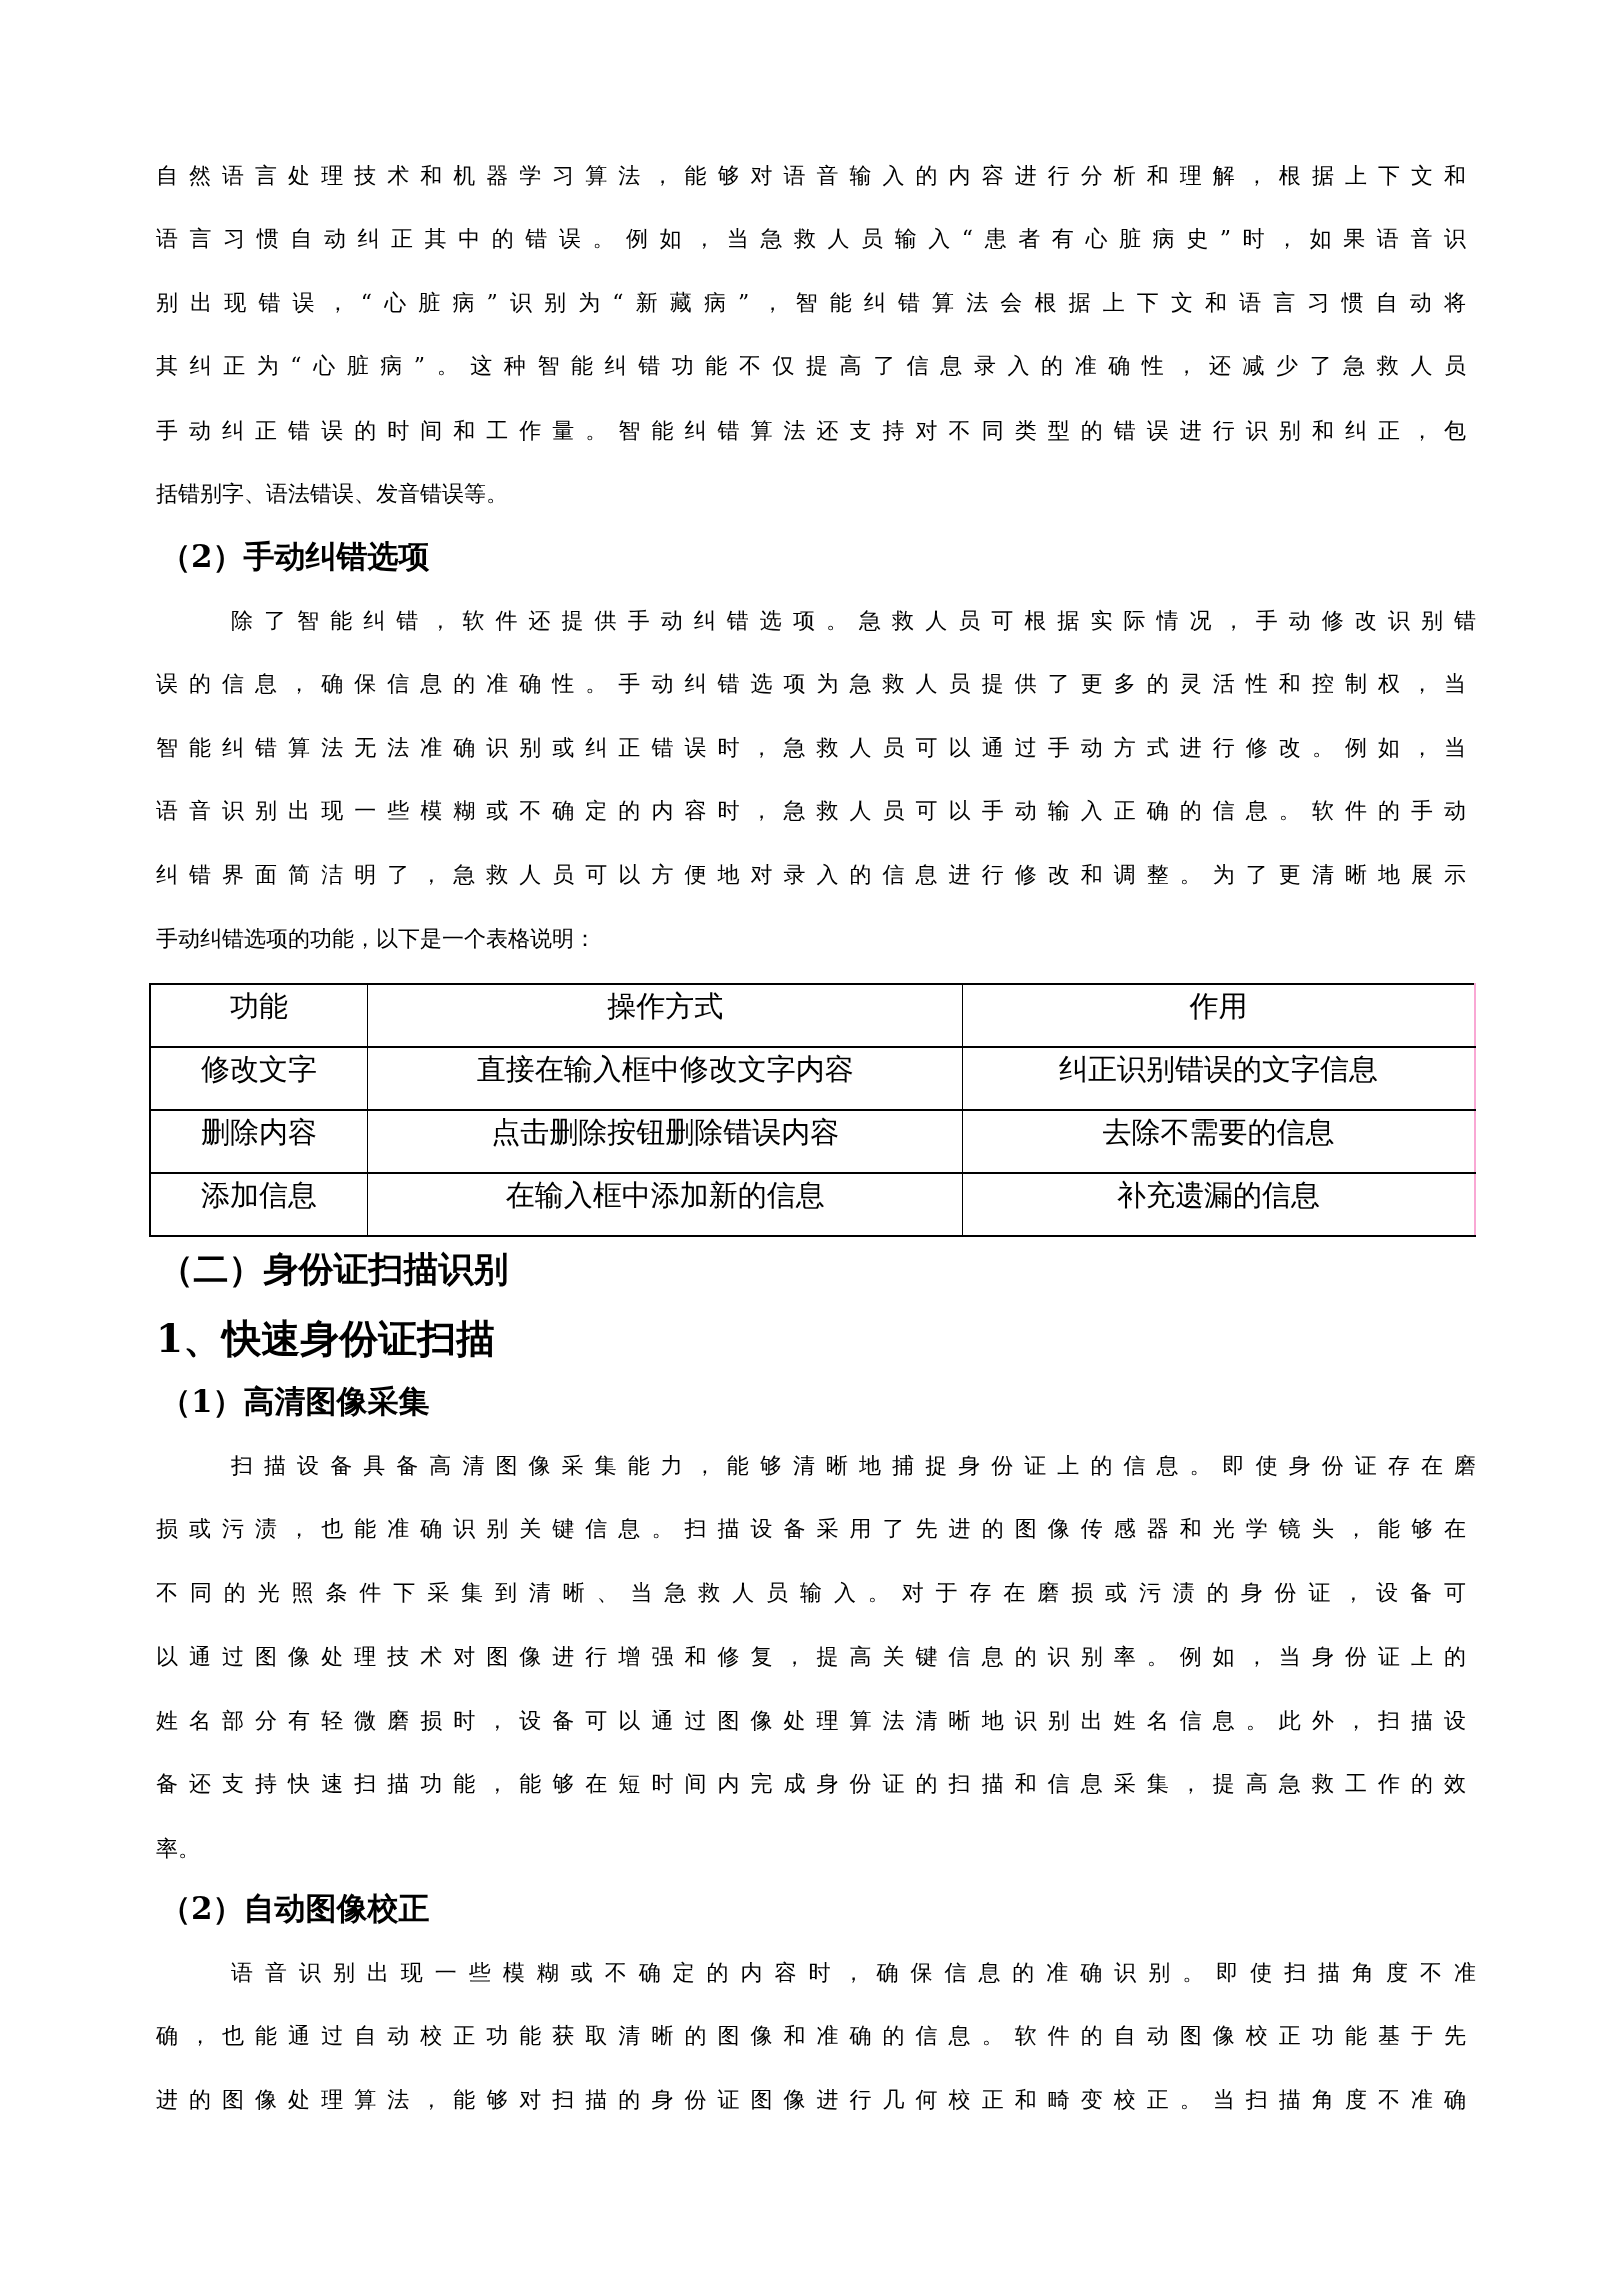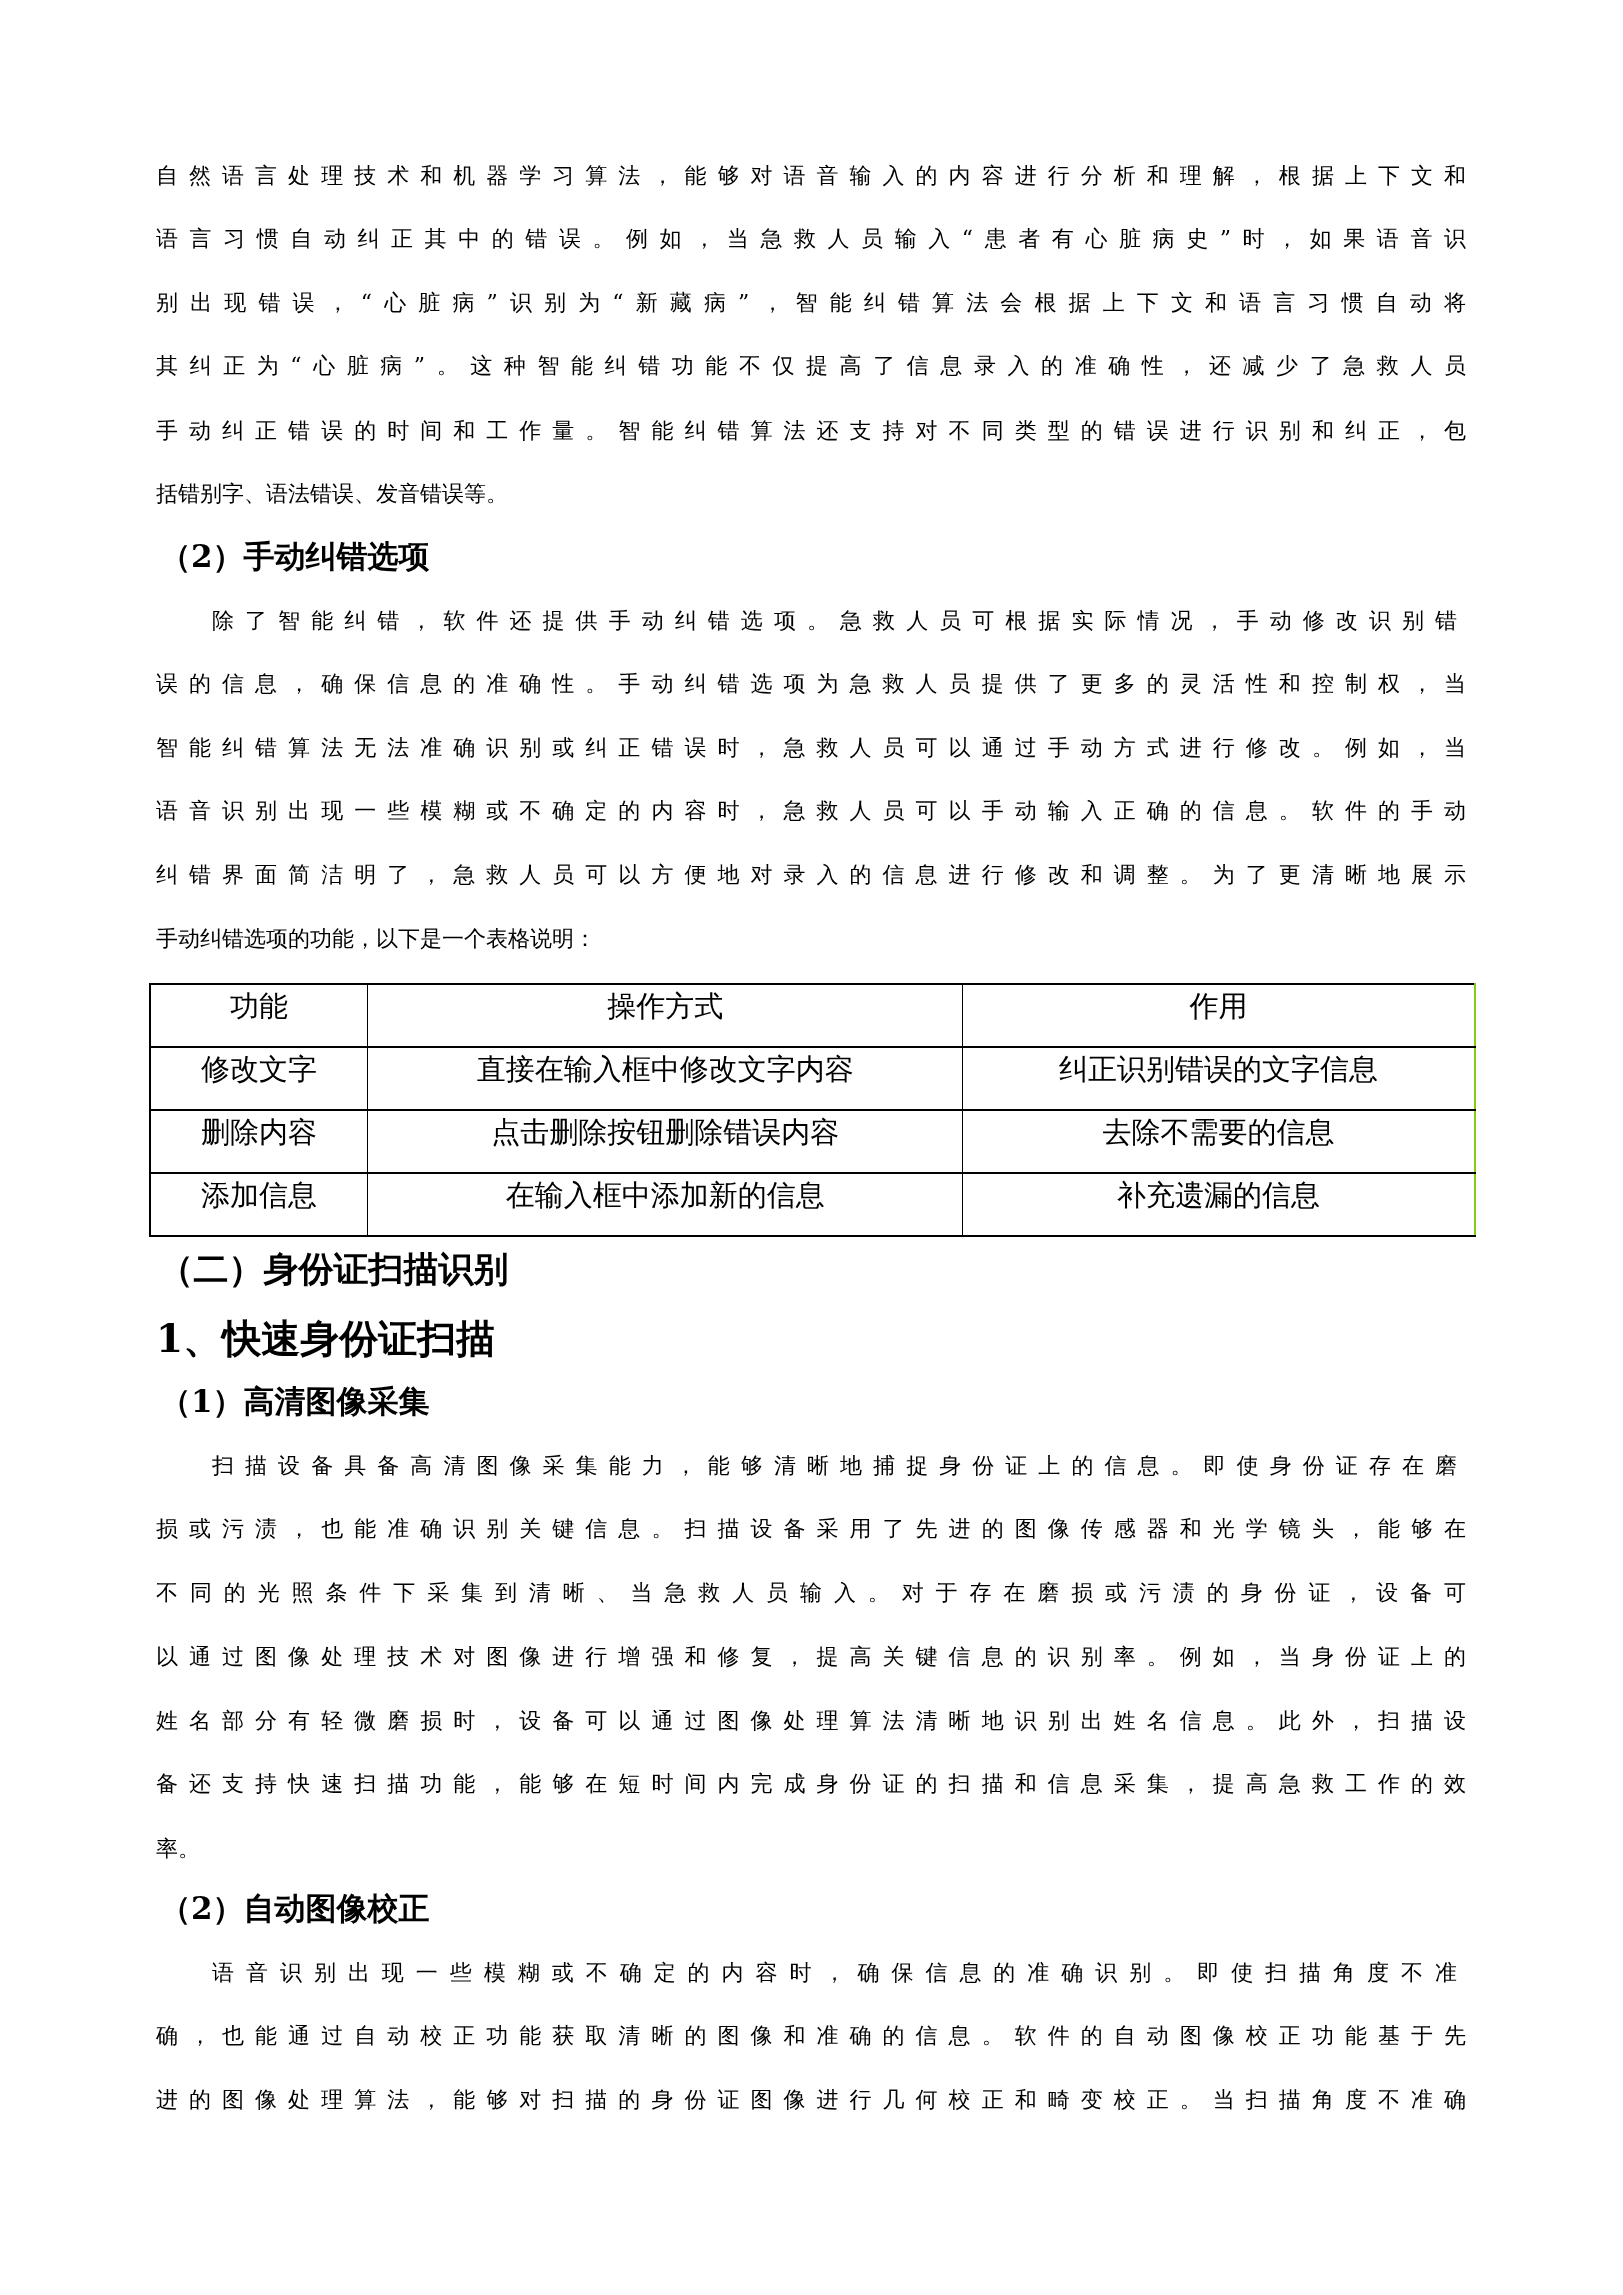--- a/index.html
+++ b/index.html
@@ -3,30 +3,30 @@
 <meta charset="utf-8">
 <style>
   html, body { margin: 0; padding: 0; background: #ffffff; }
   body { width: 1623px; height: 2295px; position: relative; overflow: hidden;
          font-family: "DejaVu Serif", "Liberation Serif", serif; color: #000; }
   .page { position: absolute; left: 156px; top: 0; width: 1310px; }
   .line { position: absolute; left: 0; width: 1310px; height: 63px; line-height: 63px;
           font-size: 22px; white-space: nowrap; text-align: justify; text-align-last: justify;
           letter-spacing: 0; }
   .line.last { text-align-last: left; }
-  .line.indent { left: 56px; width: 1245px; }
+  .line.indent { left: 75px; width: 1245px; }
   .h-sub { position: absolute; left: 0; font-size: 31px; font-weight: bold; line-height: 63px; height: 63px; white-space: nowrap; }
   .h-sub.inset { left: 3.9px; }
   .h-sec { position: absolute; left: 2.6px; font-size: 35px; font-weight: bold; line-height: 52px; height: 52px; white-space: nowrap; }
   .h-num { position: absolute; left: 0; font-size: 39px; font-weight: bold; line-height: 63px; height: 63px; white-space: nowrap; }
   table.doc-table { position: absolute; left: -7.2px; top: 983px; width: 1326px; border-collapse: collapse; table-layout: fixed; }
   table.doc-table td { border-top: 2px solid #000; border-bottom: 2px solid #000; border-left: 1px solid #000; border-right: 1px solid #000;
           height: 61px; vertical-align: top; text-align: center; font-size: 29px; line-height: 42px; padding: 0; white-space: nowrap; border-radius: 12px; }
   table.doc-table td:first-child { border-left: 2px solid #000; }
-  table.doc-table td:last-child { border-right: 2px solid #84cc16; }
+  table.doc-table td:last-child { border-right: 2px solid #f9a8d4; }
   col.c1 { width: 218px; } col.c2 { width: 595px; } col.c3 { width: 512px; }
 </style>
 </head>
 <body>
 
 <div class="page">
 
   <div>
     <div class="line" style="top:144px">自然语言处理技术和机器学习算法，能够对语音输入的内容进行分析和理解，根据上下文和</div>
     <div class="line" style="top:207px">语言习惯自动纠正其中的错误。例如，当急救人员输入“患者有心脏病史”时，如果语音识</div>

